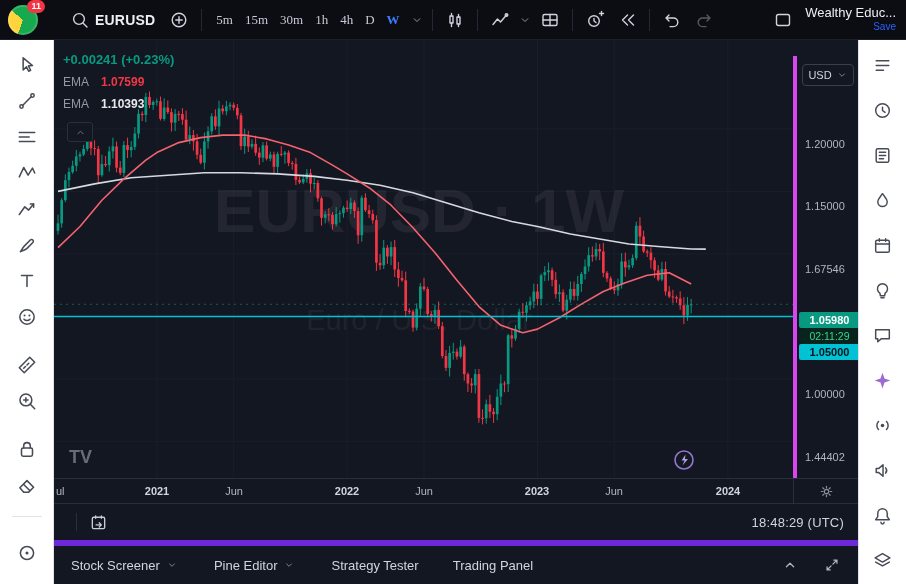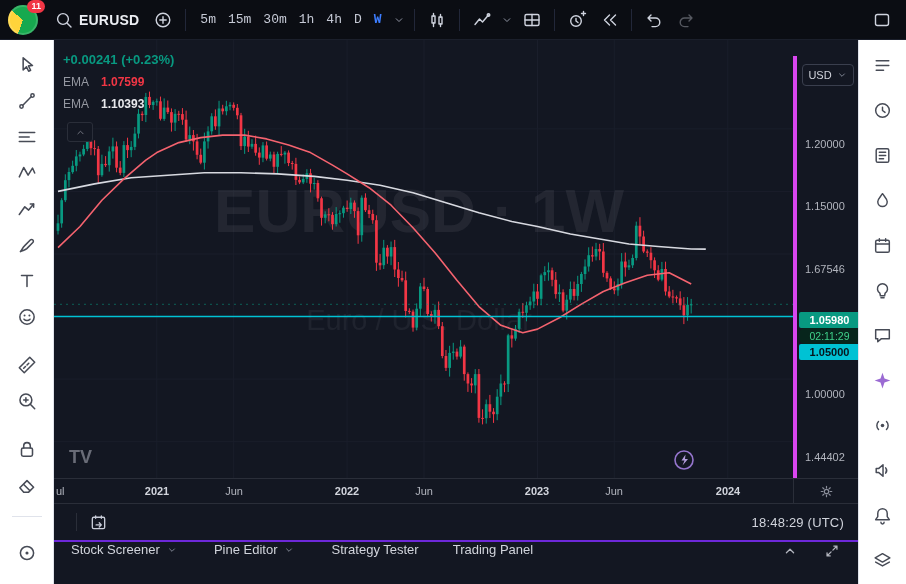--- a/index.html
+++ b/index.html
@@ -2,33 +2,33 @@
 <html><head>
 <meta charset="utf-8">
 <style>
   html,body{margin:0;padding:0}
   body{width:906px;height:584px;position:relative;overflow:hidden;background:#131722;
        font-family:"Liberation Sans",sans-serif;user-select:none}
   
   .topbar{position:absolute;top:0;left:0;width:906px;height:40px;background:#0b0d13;
           border-bottom:1px solid #1b1f2b;display:flex;align-items:center;padding:0 8px;gap:4px;
           box-sizing:border-box;z-index:6}
-  .logo{width:30px;height:30px;border-radius:50%;flex:0 0 auto;position:relative;margin-right:6px;
+  .logo{width:30px;height:30px;border-radius:50%;flex:0 0 auto;position:relative;margin-right:22px;
         background:conic-gradient(from 200deg,#ffd43b 0 110deg,#17a94f 110deg 360deg);
         box-shadow:inset 0 0 0 2px rgba(255,255,255,.15)}
   .logo-badge{position:absolute;top:-5px;right:-7px;background:#f23645;color:#fff;font-size:9px;
         font-weight:700;padding:1px 4px;border-radius:8px;line-height:11px}
   .tb-btn{display:flex;align-items:center;gap:5px;color:#cfd3de;background:none;border:0;
         padding:4px 6px;border-radius:4px;font-family:inherit}
   .tb-btn svg,.tb-icon svg{width:20px;height:20px;display:block}
   .tb-icon{width:28px;height:27px;display:flex;align-items:center;justify-content:center;color:#cfd3de;border-radius:4px}
   .tb-icon.dim{opacity:.38}
   .symbol{color:#eceef3;font-weight:700;font-size:14px;letter-spacing:.2px}
   .tb-sep{width:1px;height:22px;background:#222739;margin:0 4px;flex:0 0 auto}
-  .tf-btn{background:none;border:0;color:#c6cad6;font-size:13px;padding:4px 6px;border-radius:4px;font-family:Liberation Mono, monospace}
+  .tf-btn{background:none;border:0;color:#c6cad6;font-size:13px;padding:4px 6px;border-radius:4px;font-family:Liberation Serif, serif}
   .tf-btn.active{color:#3c7dff;font-weight:700}
   .caret{width:14px;height:14px;color:#9298a6;display:flex;align-items:center}
   .caret svg{width:14px;height:14px}
   .tb-right{margin-left:auto;display:flex;align-items:center;gap:8px;padding-right:2px}
   .title-wrap{display:flex;flex-direction:column;align-items:flex-end;line-height:13px}
   .layout-title{color:#eceef3;font-size:13px;white-space:nowrap}
   .save-label{color:#2962ff;font-size:10px;margin-top:1px}
   
   .left-rail{position:absolute;top:40px;left:0;bottom:0;width:54px;background:#ffffff;
         border-right:1px solid #e0e3eb;display:flex;flex-direction:column;align-items:center;
@@ -80,21 +80,21 @@
   .ta-gear svg{width:17px;height:17px}
   
   .range-row{height:37px;flex:0 0 auto;border-top:1px solid #2a2e39;display:flex;align-items:center;
         padding:0 14px;box-sizing:border-box;color:#c9cdd9}
   .range-btn{font-size:12.5px;padding:4px 9px;background:none;border:0;color:#c9cdd9;font-family:inherit;border-radius:4px}
   .range-sep{width:1px;height:18px;background:#2a2e39;margin:0 8px}
   .goto-btn{width:26px;height:24px;color:#c9cdd9;display:flex;align-items:center;justify-content:center}
   .goto-btn svg{width:19px;height:19px}
   .clock{margin-left:auto;font-size:13px;color:#d1d4dc;letter-spacing:.2px}
   
-  .tabs-row{flex:1;border-top:2px solid #6d28d9;display:flex;align-items:flex-start;padding:0 17px;box-sizing:border-box;
+  .tabs-row{flex:1;border-top:6px solid #6d28d9;display:flex;align-items:center;padding:0 17px;box-sizing:border-box;
         color:#d1d4dc;font-size:13px}
   .tab{display:flex;align-items:center;gap:6px;margin-right:34px;white-space:nowrap}
   .tab .caret svg{width:12px;height:12px}
   .tabs-icons{margin-left:auto;display:flex;gap:24px;color:#b2b5be;align-items:center}
   .tabs-icons svg{width:18px;height:18px}
 </style>
 </head>
 <body>
 
 <div class="topbar">
@@ -181,20 +181,24 @@
       <svg viewBox="0 0 20 20" fill="none" stroke="currentColor" stroke-width="1.4" stroke-linecap="round" stroke-linejoin="round">
         <path d="M16 8l-3-3M16 8l-3 3M16 8H8.5a4.3 4.3 0 0 0 0 8.6H12"></path>
       </svg>
     </span>
   <div class="tb-right">
     <span class="tb-icon">
         <svg viewBox="0 0 20 20" fill="none" stroke="currentColor" stroke-width="1.4" stroke-linecap="round" stroke-linejoin="round">
           <rect x="3.5" y="4.5" width="13" height="11" rx="2"></rect>
         </svg>
       </span>
+    <div class="title-wrap">
+      <span class="layout-title">Wealthy Educ...</span>
+      <span class="save-label">Save</span>
+    </div>
   </div>
 </div>
 
 <div class="left-rail">
   <div id="left-tools" style="display:flex;flex-direction:column;align-items:center">
       <div class="tool">
         <svg viewBox="0 0 20 20" fill="none" stroke="currentColor" stroke-width="1.4" stroke-linecap="round" stroke-linejoin="round">
           <path d="M6.5 3.5v11l3-2.8 2 4 1.8-.9-2-4 3.7-.3Z"></path>
         </svg>
       </div>

